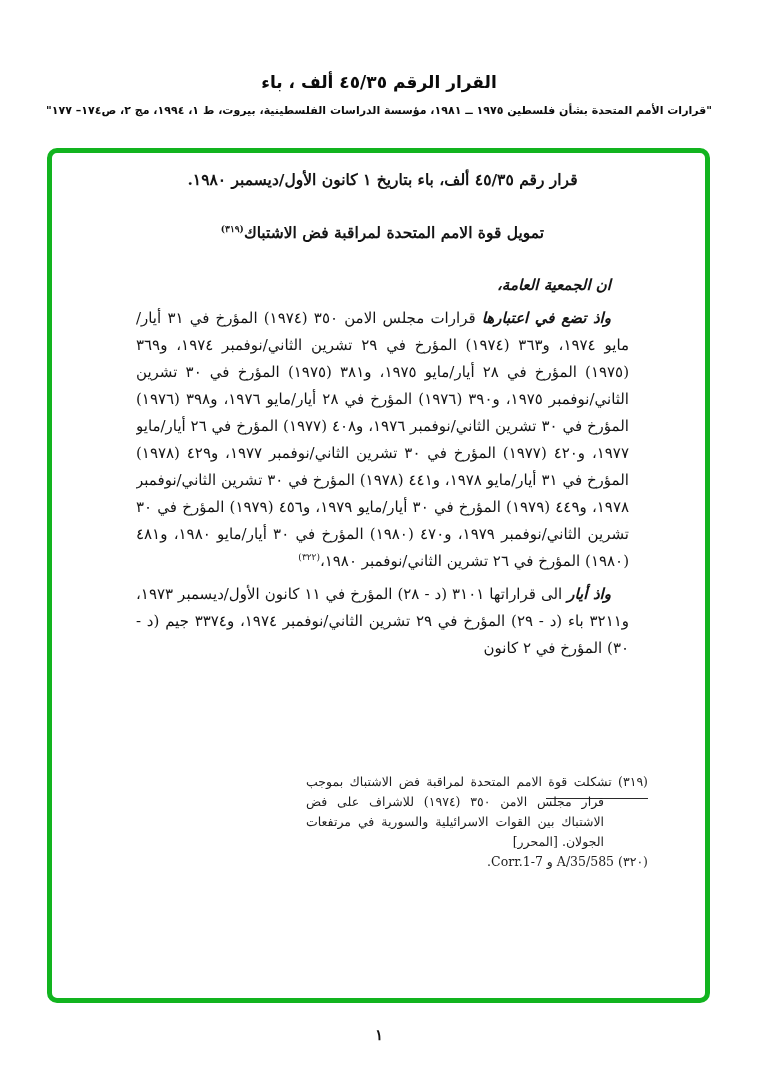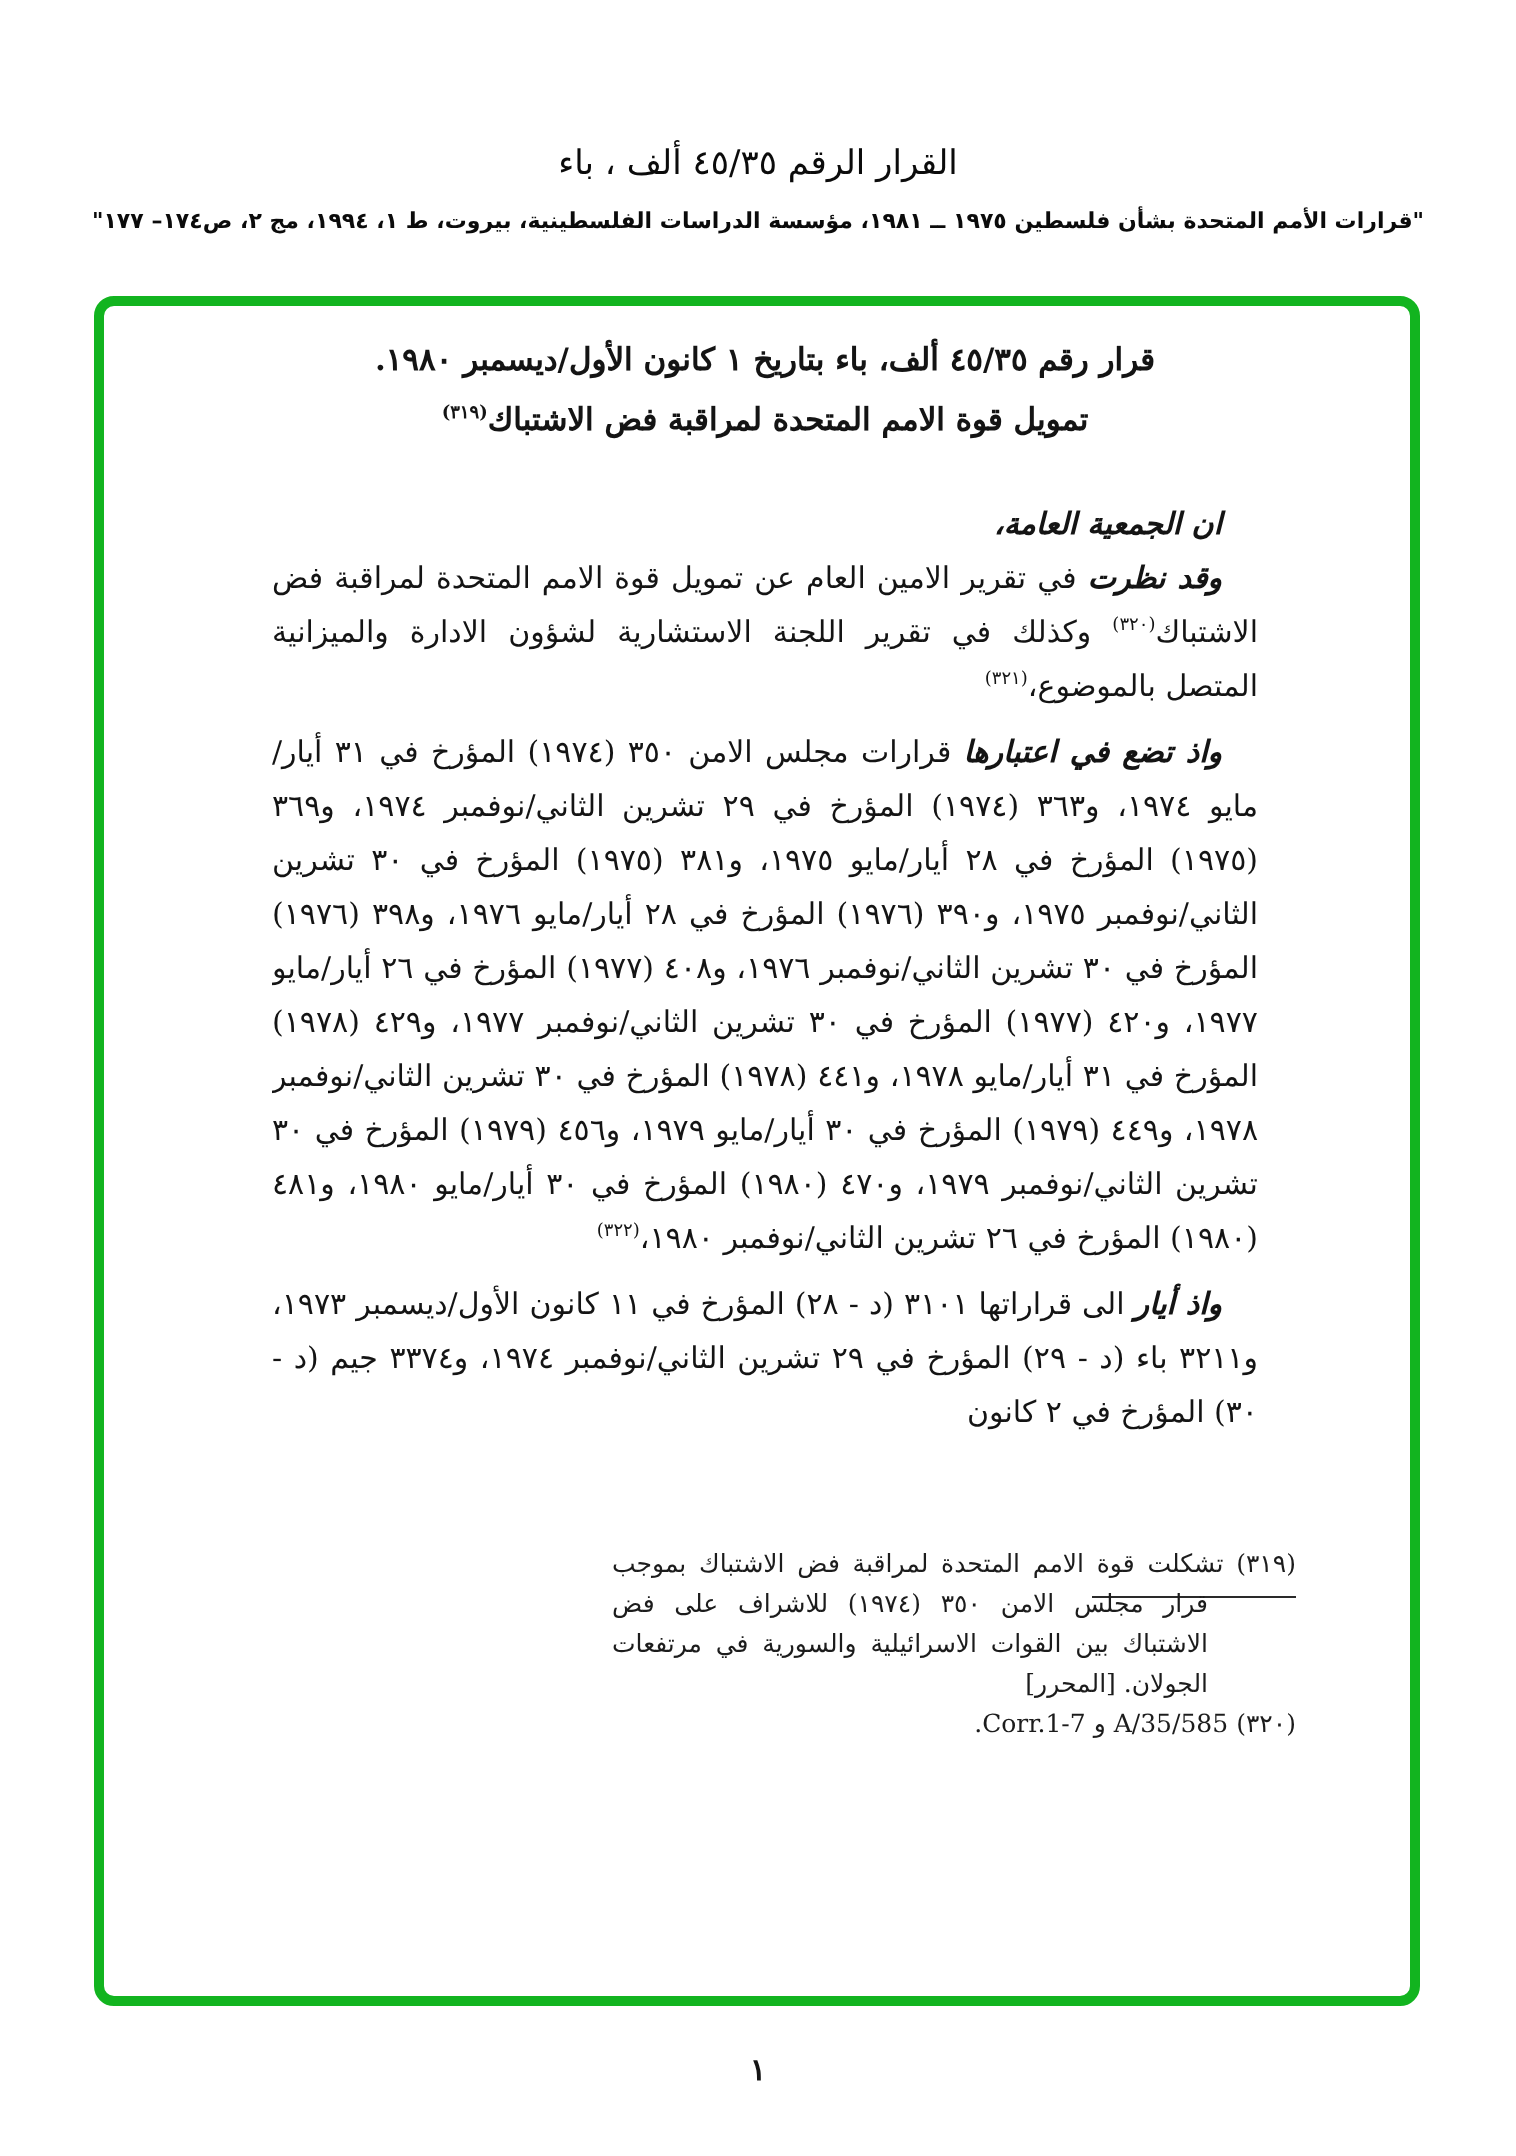--- a/index.html
+++ b/index.html
@@ -3,40 +3,40 @@
 <meta charset="utf-8">
 <style>
   html,body{margin:0;padding:0;background:#ffffff;}
   .page{
     position:relative;width:758px;height:1078px;background:#ffffff;
     font-family:"DejaVu Serif", serif;color:#141414;direction:rtl;overflow:hidden;
   }
   
   .hdr-title{
     position:absolute;top:72px;right:0;left:0;text-align:center;
-    font-family:"DejaVu Sans", sans-serif;font-weight:normal;font-size:17px;
+    font-family:"DejaVu Sans", sans-serif;font-weight:bold;font-size:17px;
     letter-spacing:.3px;color:#0b0b0b;
   }
   .hdr-sub{
     position:absolute;top:104px;right:6px;left:6px;text-align:center;
     font-family:"DejaVu Sans", sans-serif;font-weight:bold;font-size:11px;
     color:#0b0b0b;white-space:nowrap;
   }
   
   .green-box{
     position:absolute;top:148px;right:48px;width:653px;height:845px;
     border:5px solid #12b41f;border-radius:10px;background:#ffffff;
   }
   
   .doc{
     position:absolute;top:13px;right:76px;left:84px;height:630px;overflow:hidden;
     font-size:15px;line-height:27px;text-align:justify;
   }
   .c{text-align:center;}
-  .head1{margin:0 0 3px 0;font-weight:bold;font-size:15.5px;}
+  .head1{margin:0 0 26px 0;font-weight:bold;font-size:15.5px;}
   .head2{margin:0 0 26px 0;font-weight:bold;font-size:15.5px;}
   .alef{margin:0 0 22px 0;font-weight:bold;font-size:16px;}
   p.body{margin:0;text-indent:18px;}
   p.body.sp{margin-top:6px;}
   .b{font-weight:bold;font-style:italic;}
   sup{font-size:9px;line-height:0;}
   
   .fnsep{
     position:absolute;top:645px;left:auto;right:57px;width:102px;
     border-top:1.5px solid #2a2a2a;
@@ -63,21 +63,20 @@
 
   <div class="hdr-sub">"قرارات الأمم المتحدة بشأن فلسطين ١٩٧٥ ــ ١٩٨١، مؤسسة الدراسات الفلسطينية، بيروت، ط ١، ١٩٩٤، مج ٢، ص١٧٤– ١٧٧"</div>
 
   <div class="green-box" id="green-box" style="border-color: rgb(18, 180, 31);">
 
     <div class="doc">
       <p class="c head1">قرار رقم ٤٥/٣٥ ألف، باء بتاريخ ١ كانون الأول/ديسمبر ١٩٨٠.</p>
       <p class="c head2"><span>تمويل قوة الامم المتحدة لمراقبة فض الاشتباك</span><sup>(٣١٩)</sup></p>
       <div id="paras">
           <p class="body"><span class="b">ان الجمعية العامة،</span></p>
-          <p class="body"><span class="b">وقد نظرت</span><span> في تقرير الامين العام عن تمويل قوة الامم المتحدة لمراقبة فض الاشتباك</span><sup>(٣٢٠)</sup><span> وكذلك في تقرير اللجنة الاستشارية لشؤون الادارة والميزانية المتصل بالموضوع،</span><sup>(٣٢١)</sup></p>
           <p class="body sp"><span class="b">واذ تضع في اعتبارها</span><span> قرارات مجلس الامن ٣٥٠ (١٩٧٤) المؤرخ في ٣١ أيار/مايو ١٩٧٤، و٣٦٣ (١٩٧٤) المؤرخ في ٢٩ تشرين الثاني/نوفمبر ١٩٧٤، و٣٦٩ (١٩٧٥) المؤرخ في ٢٨ أيار/مايو ١٩٧٥، و٣٨١ (١٩٧٥) المؤرخ في ٣٠ تشرين الثاني/نوفمبر ١٩٧٥، و٣٩٠ (١٩٧٦) المؤرخ في ٢٨ أيار/مايو ١٩٧٦، و٣٩٨ (١٩٧٦) المؤرخ في ٣٠ تشرين الثاني/نوفمبر ١٩٧٦، و٤٠٨ (١٩٧٧) المؤرخ في ٢٦ أيار/مايو ١٩٧٧، و٤٢٠ (١٩٧٧) المؤرخ في ٣٠ تشرين الثاني/نوفمبر ١٩٧٧، و٤٢٩ (١٩٧٨) المؤرخ في ٣١ أيار/مايو ١٩٧٨، و٤٤١ (١٩٧٨) المؤرخ في ٣٠ تشرين الثاني/نوفمبر ١٩٧٨، و٤٤٩ (١٩٧٩) المؤرخ في ٣٠ أيار/مايو ١٩٧٩، و٤٥٦ (١٩٧٩) المؤرخ في ٣٠ تشرين الثاني/نوفمبر ١٩٧٩، و٤٧٠ (١٩٨٠) المؤرخ في ٣٠ أيار/مايو ١٩٨٠، و٤٨١ (١٩٨٠) المؤرخ في ٢٦ تشرين الثاني/نوفمبر ١٩٨٠،</span><sup>(٣٢٢)</sup></p>
           <p class="body sp"><span class="b">واذ أيار</span><span> الى قراراتها ٣١٠١ (د - ٢٨) المؤرخ في ١١ كانون الأول/ديسمبر ١٩٧٣، و٣٢١١ باء (د - ٢٩) المؤرخ في ٢٩ تشرين الثاني/نوفمبر ١٩٧٤، و٣٣٧٤ جيم (د - ٣٠) المؤرخ في ٢ كانون</span></p>
         </div>
     </div>
 
     <div class="fnsep"></div>
     <div class="footnotes" id="footnotes">
         <div class="footnote"><span class="ref">(٣١٩)</span> <span>تشكلت قوة الامم المتحدة لمراقبة فض الاشتباك بموجب قرار مجلس الامن ٣٥٠ (١٩٧٤) للاشراف على فض الاشتباك بين القوات الاسرائيلية والسورية في مرتفعات الجولان. [المحرر]</span></div>
         <div class="footnote"><span class="ref">(٣٢٠)</span> <span>A/35/585 و Corr.1-7.</span></div>
       </div>

